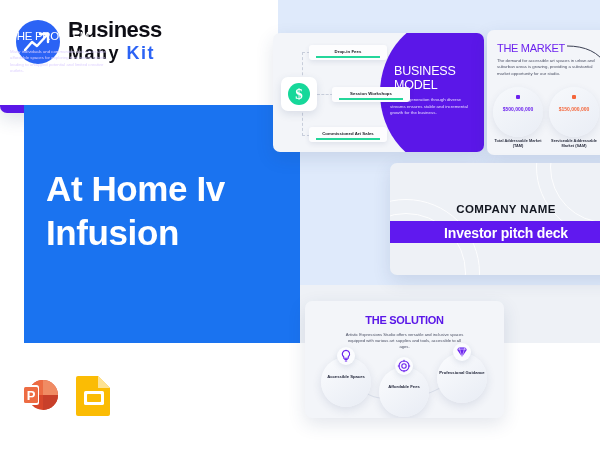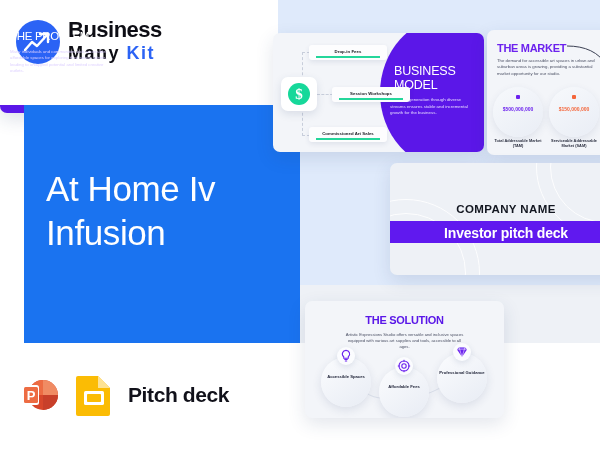--- a/index.html
+++ b/index.html
@@ -28,21 +28,21 @@
     position: absolute; left: 0; top: 0; width: 278px; height: 105px; background: #ffffff;
   }
 
   
   .hero {
     position: absolute; left: 24px; top: 105px; width: 276px; height: 238px;
     background: #1a73f0;
   }
   .hero-title {
     position: absolute; left: 22px; top: 62px; width: 250px;
-    color: #ffffff; font-size: 35px; line-height: 44px; font-weight: 400;
+    color: #ffffff; font-size: 35px; line-height: 44px; font-weight: 700;
     letter-spacing: -0.4px;
   }
 
   
   .logo-wrap { position: absolute; left: 16px; top: 14px; width: 200px; height: 56px; }
   .logo-mark {
     position: absolute; left: 0; top: 6px; width: 44px; height: 44px;
     border-radius: 50%; background: #2b63f5;
   }
   .logo-mark svg { position: absolute; left: 7px; top: 10px; }
@@ -106,21 +106,21 @@
     position: absolute; left: 7px; top: 6px; width: 22px; height: 22px; border-radius: 50%;
     background: #16d89a; color: #fff; font-size: 15px; font-weight: 700;
     text-align: center; line-height: 22px; font-family: "Liberation Serif", serif;
   }
   .dashed { position: absolute; border-color: #c8cedb; }
 
   
   .slide-mk { left: 487px; top: 30px; width: 130px; height: 125px; }
   .mk-title {
     position: absolute; left: 10px; top: 12px; color: #6c22ee;
-    font-size: 11px; font-weight: 700; letter-spacing: -0.3px;
+    font-size: 11px; font-weight: 400; letter-spacing: -0.3px;
   }
   .mk-body {
     position: absolute; left: 10px; top: 28px; width: 105px;
     font-size: 4.3px; line-height: 6.4px; color: #4a4f63;
   }
   .mk-circ {
     position: absolute; top: 57px; width: 50px; height: 50px; border-radius: 50%;
     background: linear-gradient(145deg,#f7f9fc,#e9edf5);
     box-shadow: 0 3px 9px rgba(40,60,110,0.10);
   }
@@ -238,21 +238,20 @@
       </svg>
     </div>
     <div class="gs-icon">
       <svg width="40" height="44" viewBox="0 0 40 44">
         <path d="M4 3 h20 l12 12 v26 a2 2 0 0 1 -2 2 h-30 a2 2 0 0 1 -2 -2 v-36 a2 2 0 0 1 2 -2 z" fill="#fbbc04"></path>
         <path d="M24 3 l12 12 h-12 z" fill="#fde293"></path>
         <rect x="10" y="18" width="20" height="14" rx="1.6" fill="#ffffff"></rect>
         <rect x="13" y="21" width="14" height="8" rx="0.8" fill="#fbbc04"></rect>
       </svg>
     </div>
-    <div class="footer-label">Pitch deck</div>
   </div>
 
   <div class="card slide-bm">
     <div class="bm-blob"></div>
     <div class="bm-title">BUSINESS MODEL</div>
     <div class="bm-body">Revenue generation through diverse streams ensures stable and incremental growth for the business.</div>
 
     <div class="dashed" style="left:29px;top:19px;width:1px;height:84px;border-left:1px dashed #c8cedb;"></div>
     <div class="dashed" style="left:29px;top:19px;width:8px;height:1px;border-top:1px dashed #c8cedb;"></div>
     <div class="dashed" style="left:29px;top:102px;width:8px;height:1px;border-top:1px dashed #c8cedb;"></div>

